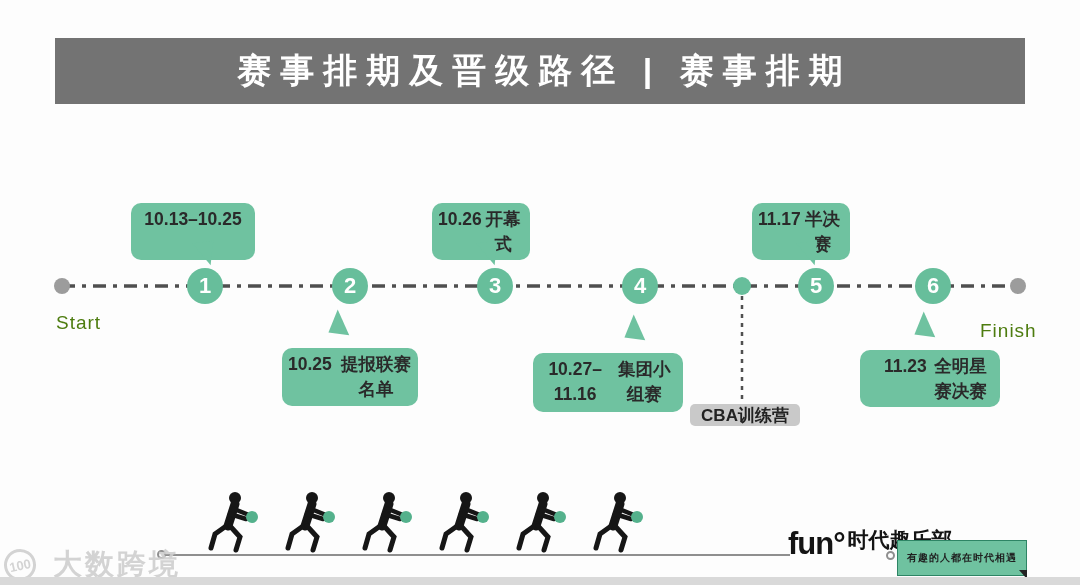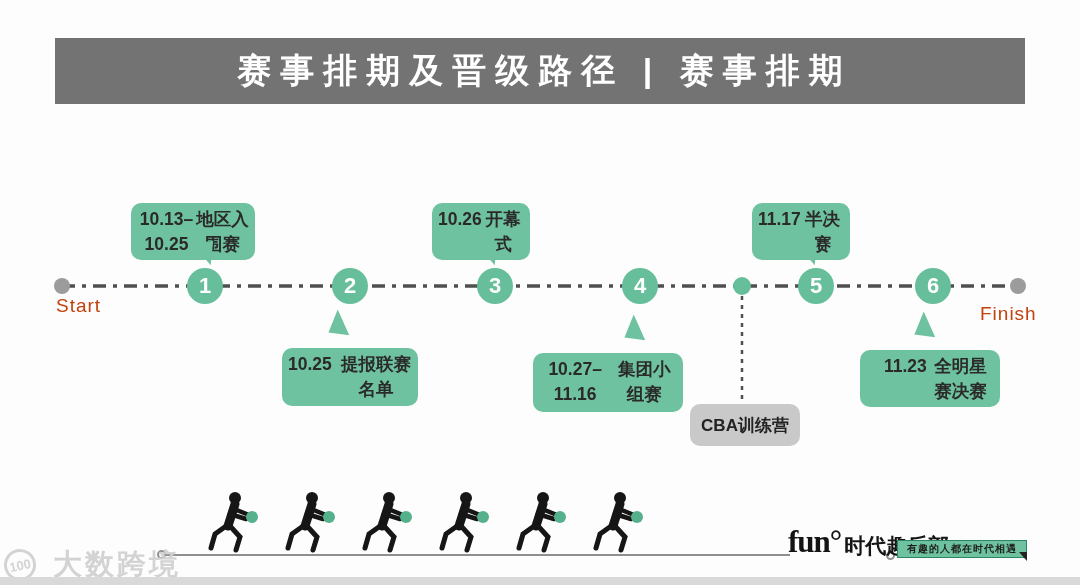--- a/index.html
+++ b/index.html
@@ -17,21 +17,21 @@
   }
   .header .title {
     color:#ffffff; font-size:34px; font-weight:bold; letter-spacing:9px;
     padding-left:9px; white-space:nowrap;
   }
 
   
   svg.tl-layer { position:absolute; left:0; top:0; width:1080px; height:585px; }
 
   .axis-label {
-    position:absolute; top:295px; color:#c2410c; font-size:19px; letter-spacing:1px;
+    position:absolute; top:312px; color:#4d7c0f; font-size:19px; letter-spacing:1px;
   }
   .axis-label.start { left:56px; }
   .axis-label.finish { left:980px;margin-top:8px; }
 
   .node {
     position:absolute; top:268px; width:36px; height:36px; border-radius:50%;
     background:#67be9b; color:#fff; font-weight:bold; font-size:22px;
     display:flex; align-items:center; justify-content:center;
   }
   .mini-dot {
@@ -64,49 +64,49 @@
   .t3 { left:478px; top:242px; transform:rotate(-8deg); }
   .b4 { left:533px; top:337px; width:150px; height:59px; }
   .t4 { left:626px; top:315px; transform:rotate(8deg); }
   .b5 { left:752px; top:187px; width:98px; height:57px;justify-content:center; }
   .t5 { left:798px; top:242px; transform:rotate(-8deg); }
   .b6 { left:860px; top:334px; width:140px; height:57px;padding-left:24px; }
   .t6 { left:916px; top:312px; transform:rotate(8deg); }
 
   
   .branch-box {
-    position:absolute; left:690px; top:404px; width:110px; height:42px;
-    background:#c9c9c9; border-radius:10px; color:#222;
+    position:absolute; left:690px; top:404px; width:110px; height:22px;
+    background:#c9c9c9; border-radius:5px; color:#222;
     font-size:17px; font-weight:bold; display:flex; align-items:center; justify-content:center;
   }
 
   
   .ground-line {
     position:absolute; left:162px; top:554px; width:628px; height:0;
     border-top:2px solid #8f8f8f;
   }
   .ground-ring {
     position:absolute; width:9px; height:9px; border-radius:50%;
     border:2px solid #8f8f8f; background:#fdfdfd;
   }
   .ring-left { left:157px; top:550px; }
   .ring-right { left:886px; top:551px; }
 
   svg.players { position:absolute; left:205px; top:488px; width:470px; height:70px; }
 
   
   .brand {
     position:absolute; left:788px; top:526px; height:34px;
-    display:flex; align-items:flex-end; color:#141414; white-space:nowrap;font-family:Liberation Serif, serif;
+    display:flex; align-items:flex-start; color:#141414; white-space:nowrap;
   }
   .brand .latin { font-size:31px; font-weight:bold; letter-spacing:-1px; }
   .brand .cn { font-size:21px; font-weight:bold; margin-left:3px; }
 
   .tagline {
-    position:absolute; left:897px; top:540px; width:130px; height:18px;
+    position:absolute; left:897px; top:540px; width:130px; height:36px;
     background:#6fc2a0; border:1px solid #2e8565; color:#1f1f1f;
     font-size:10px; font-weight:bold; letter-spacing:1px;
     display:flex; align-items:center; justify-content:center;text-align:center;
   }
   .tagline .fold {
     position:absolute; right:-1px; bottom:-4px; width:0; height:0;
     border-left:8px solid transparent; border-top:9px solid #222;
   }
 
   
@@ -159,21 +159,20 @@
   <div class="node" style="left:798px;">
       <span>5</span>
     </div>
   <div class="node" style="left:915px;">
       <span>6</span>
     </div>
   <div class="mini-dot"></div>
 
   <div class="bubble b1">
     <div>10.13–10.25</div>
-    <div>地区入围赛</div>
   </div>
   <div class="tail down t1"></div>
 
   <div class="bubble b2">
     <div>10.25</div>
     <div>提报联赛名单</div>
   </div>
   <div class="tail up t2"></div>
 
   <div class="bubble b3">

